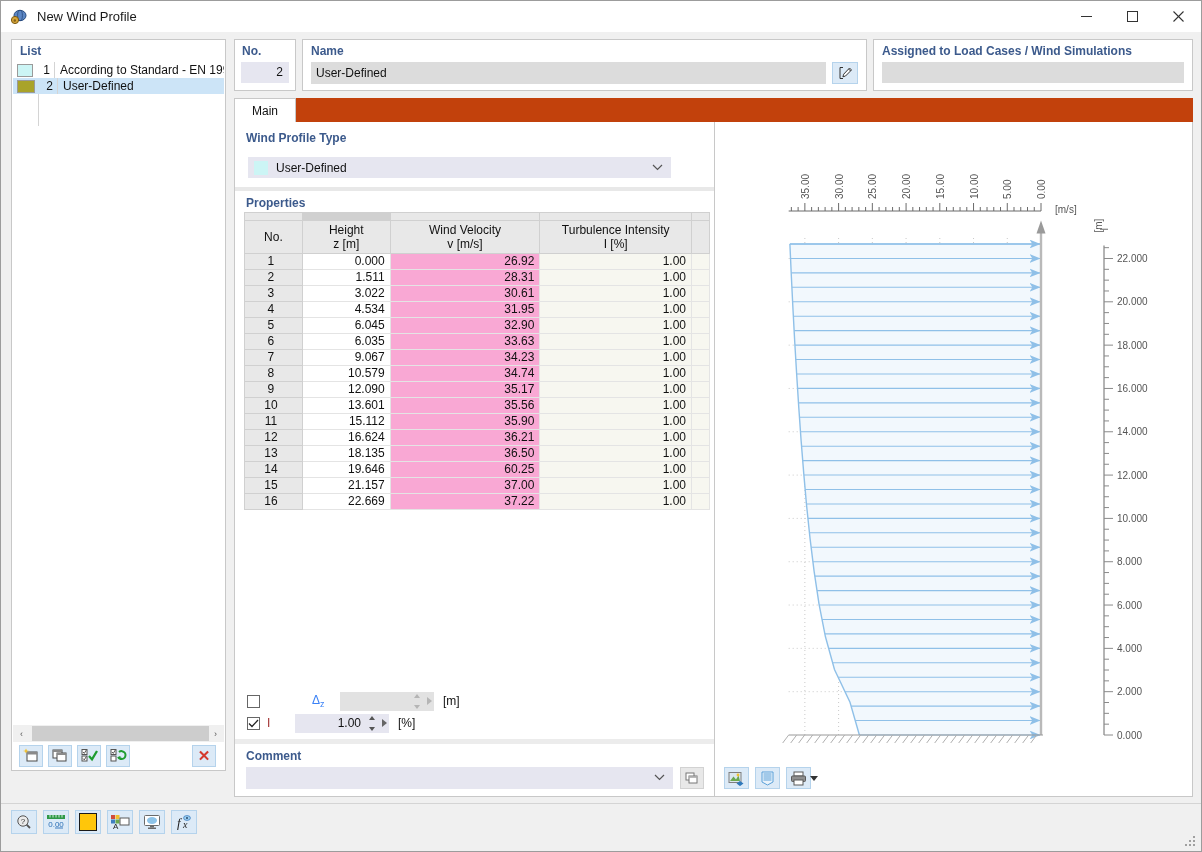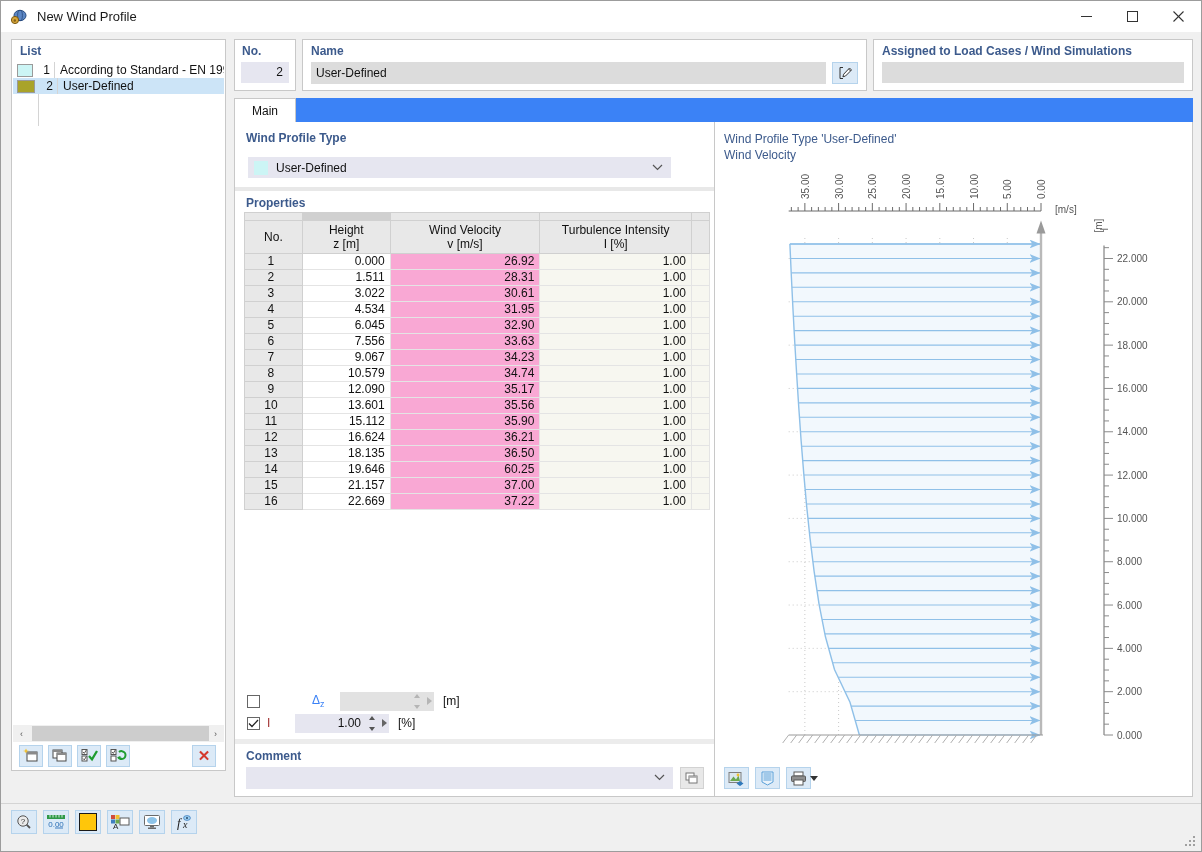--- a/index.html
+++ b/index.html
@@ -58,21 +58,21 @@
   .name-title { padding:4px 8px 2px 8px; }
   .name-field { position:absolute; left:8px; top:22px; width:515px; height:22px; background:#dcdcdc; padding:4px 0 0 5px; font-size:12px; }
   .name-edit-btn { position:absolute; right:8px; top:22px; width:26px; height:22px; background:#dceaf7; border:1px solid #b5d3ec; display:flex; align-items:center; justify-content:center; }
 
   
   .assigned-box { position:absolute; left:872px; top:38px; width:320px; height:52px; }
   .assigned-title { padding:4px 8px 2px 8px; }
   .assigned-field { position:absolute; left:8px; right:8px; top:22px; height:21px; background:#dcdcdc; }
 
   
-  .tabstrip { position:absolute; left:233px; top:97px; width:959px; height:24px; background:#3b82f6; }
+  .tabstrip { position:absolute; left:233px; top:97px; width:959px; height:24px; background:#c2410c; }
   .tab { position:absolute; left:0; top:0; width:62px; height:24px; background:#fff; border:1px solid #c8c8c8; border-bottom:none;
          display:flex; align-items:center; justify-content:center; font-size:12px; }
 
   
   .center-panel { position:absolute; left:233px; top:121px; width:481px; height:675px; background:#fff; border:1px solid #c8c8c8; border-top:none; }
   .right-panel  { position:absolute; left:714px; top:121px; width:478px; height:675px; background:#fff; border:1px solid #c8c8c8; border-top:none; border-left:none; }
   .sect-title { color:#3c5a8c; font-weight:bold; font-size:12px; }
 
   
   .wpt-title { position:absolute; left:245px; top:130px; }
@@ -353,21 +353,21 @@
           </tr>
           <tr>
             <td class="c-no">5</td>
             <td class="c-h">6.045</td>
             <td class="c-v">32.90</td>
             <td class="c-i">1.00</td>
             <td class="c-x"></td>
           </tr>
           <tr>
             <td class="c-no">6</td>
-            <td class="c-h">7.556</td>
+            <td class="c-h">6.035</td>
             <td class="c-v">33.63</td>
             <td class="c-i">1.00</td>
             <td class="c-x"></td>
           </tr>
           <tr>
             <td class="c-no">7</td>
             <td class="c-h">9.067</td>
             <td class="c-v">34.23</td>
             <td class="c-i">1.00</td>
             <td class="c-x"></td>
@@ -517,24 +517,20 @@
   </div>
   <div class="cm-btn">
     <svg width="15" height="14" viewBox="0 0 15 14">
       <rect x="1" y="2" width="8" height="7" fill="#fff" stroke="#777"></rect>
       <rect x="4" y="5" width="8" height="7" fill="#fff" stroke="#777"></rect>
       <rect x="4" y="5" width="8" height="1.8" fill="#aaa"></rect>
     </svg>
   </div>
 
   <div class="right-panel"></div>
-  <div class="chart-head">
-    <div>Wind Profile Type 'User-Defined'</div>
-    <div>Wind Velocity</div>
-  </div>
 
   <svg class="chart-svg" width="478" height="600" viewBox="0 0 478 600">
     <defs>
       <marker id="arr" markerWidth="10" markerHeight="8" refX="9.5" refY="4" orient="auto">
         <path d="M0,0 L10,4 L0,8 L2.5,4 Z" fill="#8fc0e8"></path>
       </marker>
     </defs>
     <g id="chart-group">
         <line x1="72.67466666666667" y1="50" x2="325" y2="50" stroke="#6b6b6b" stroke-width="1"></line>
         <line x1="325" y1="50" x2="325" y2="42" stroke="#6b6b6b" stroke-width="1"></line>

